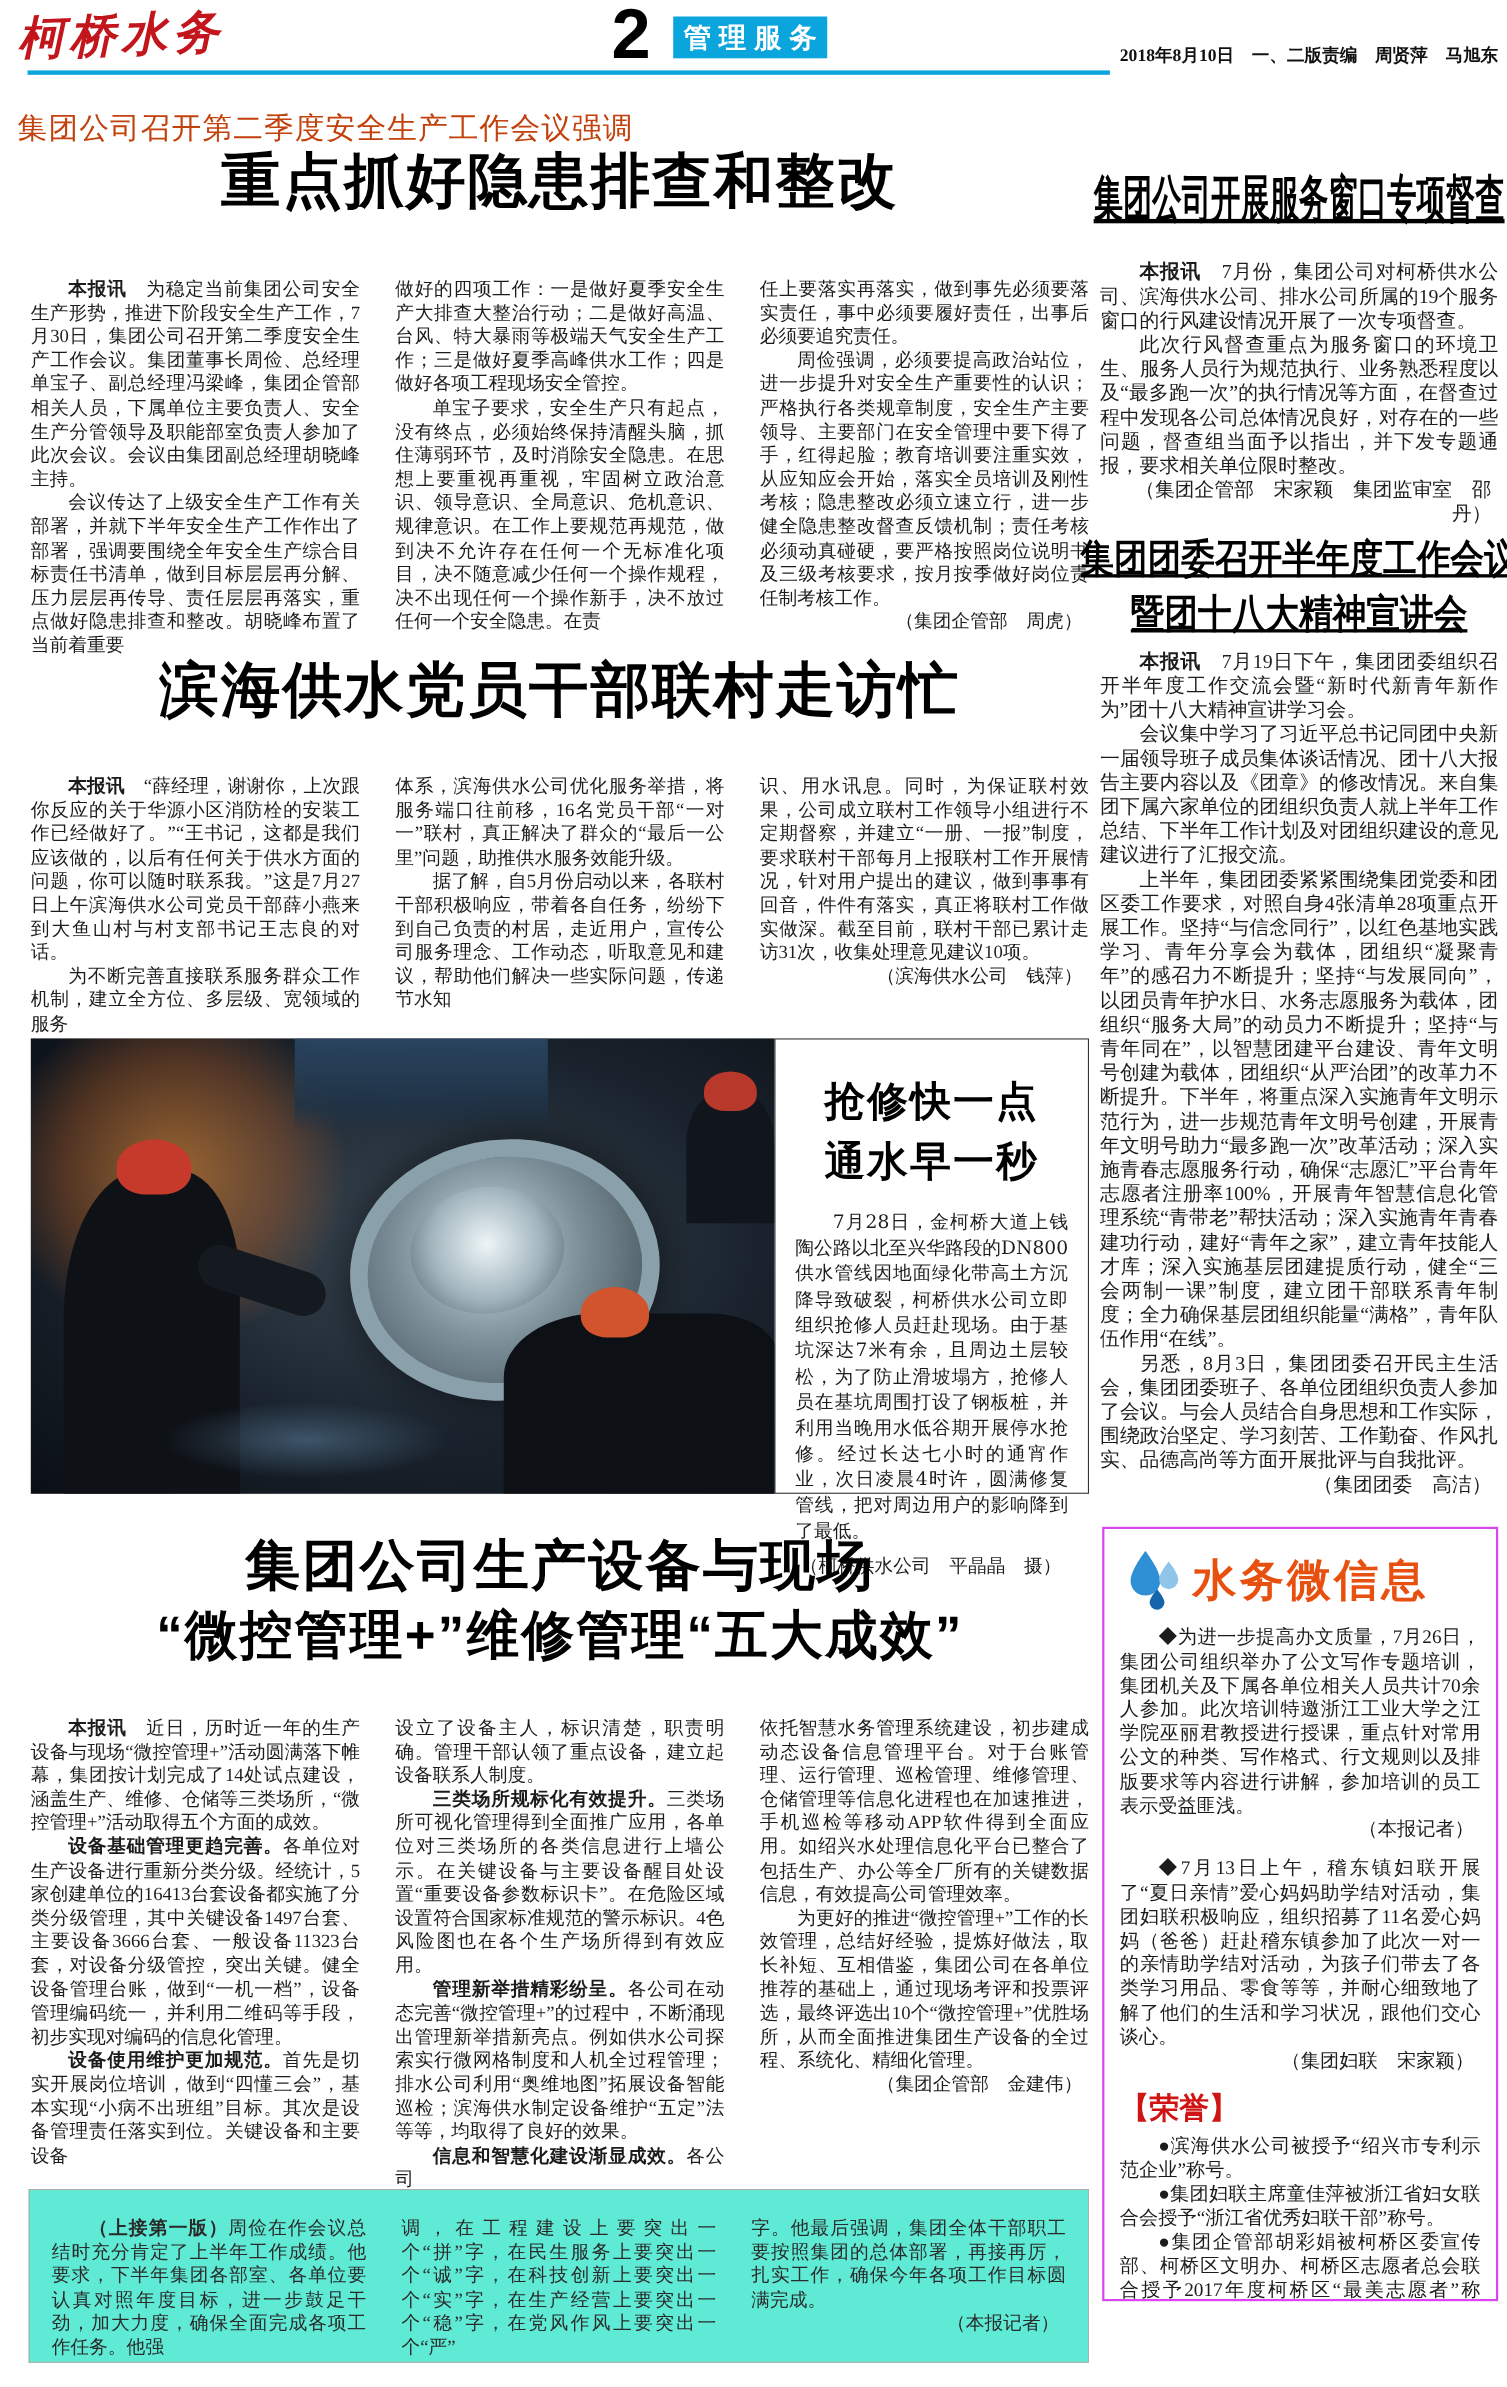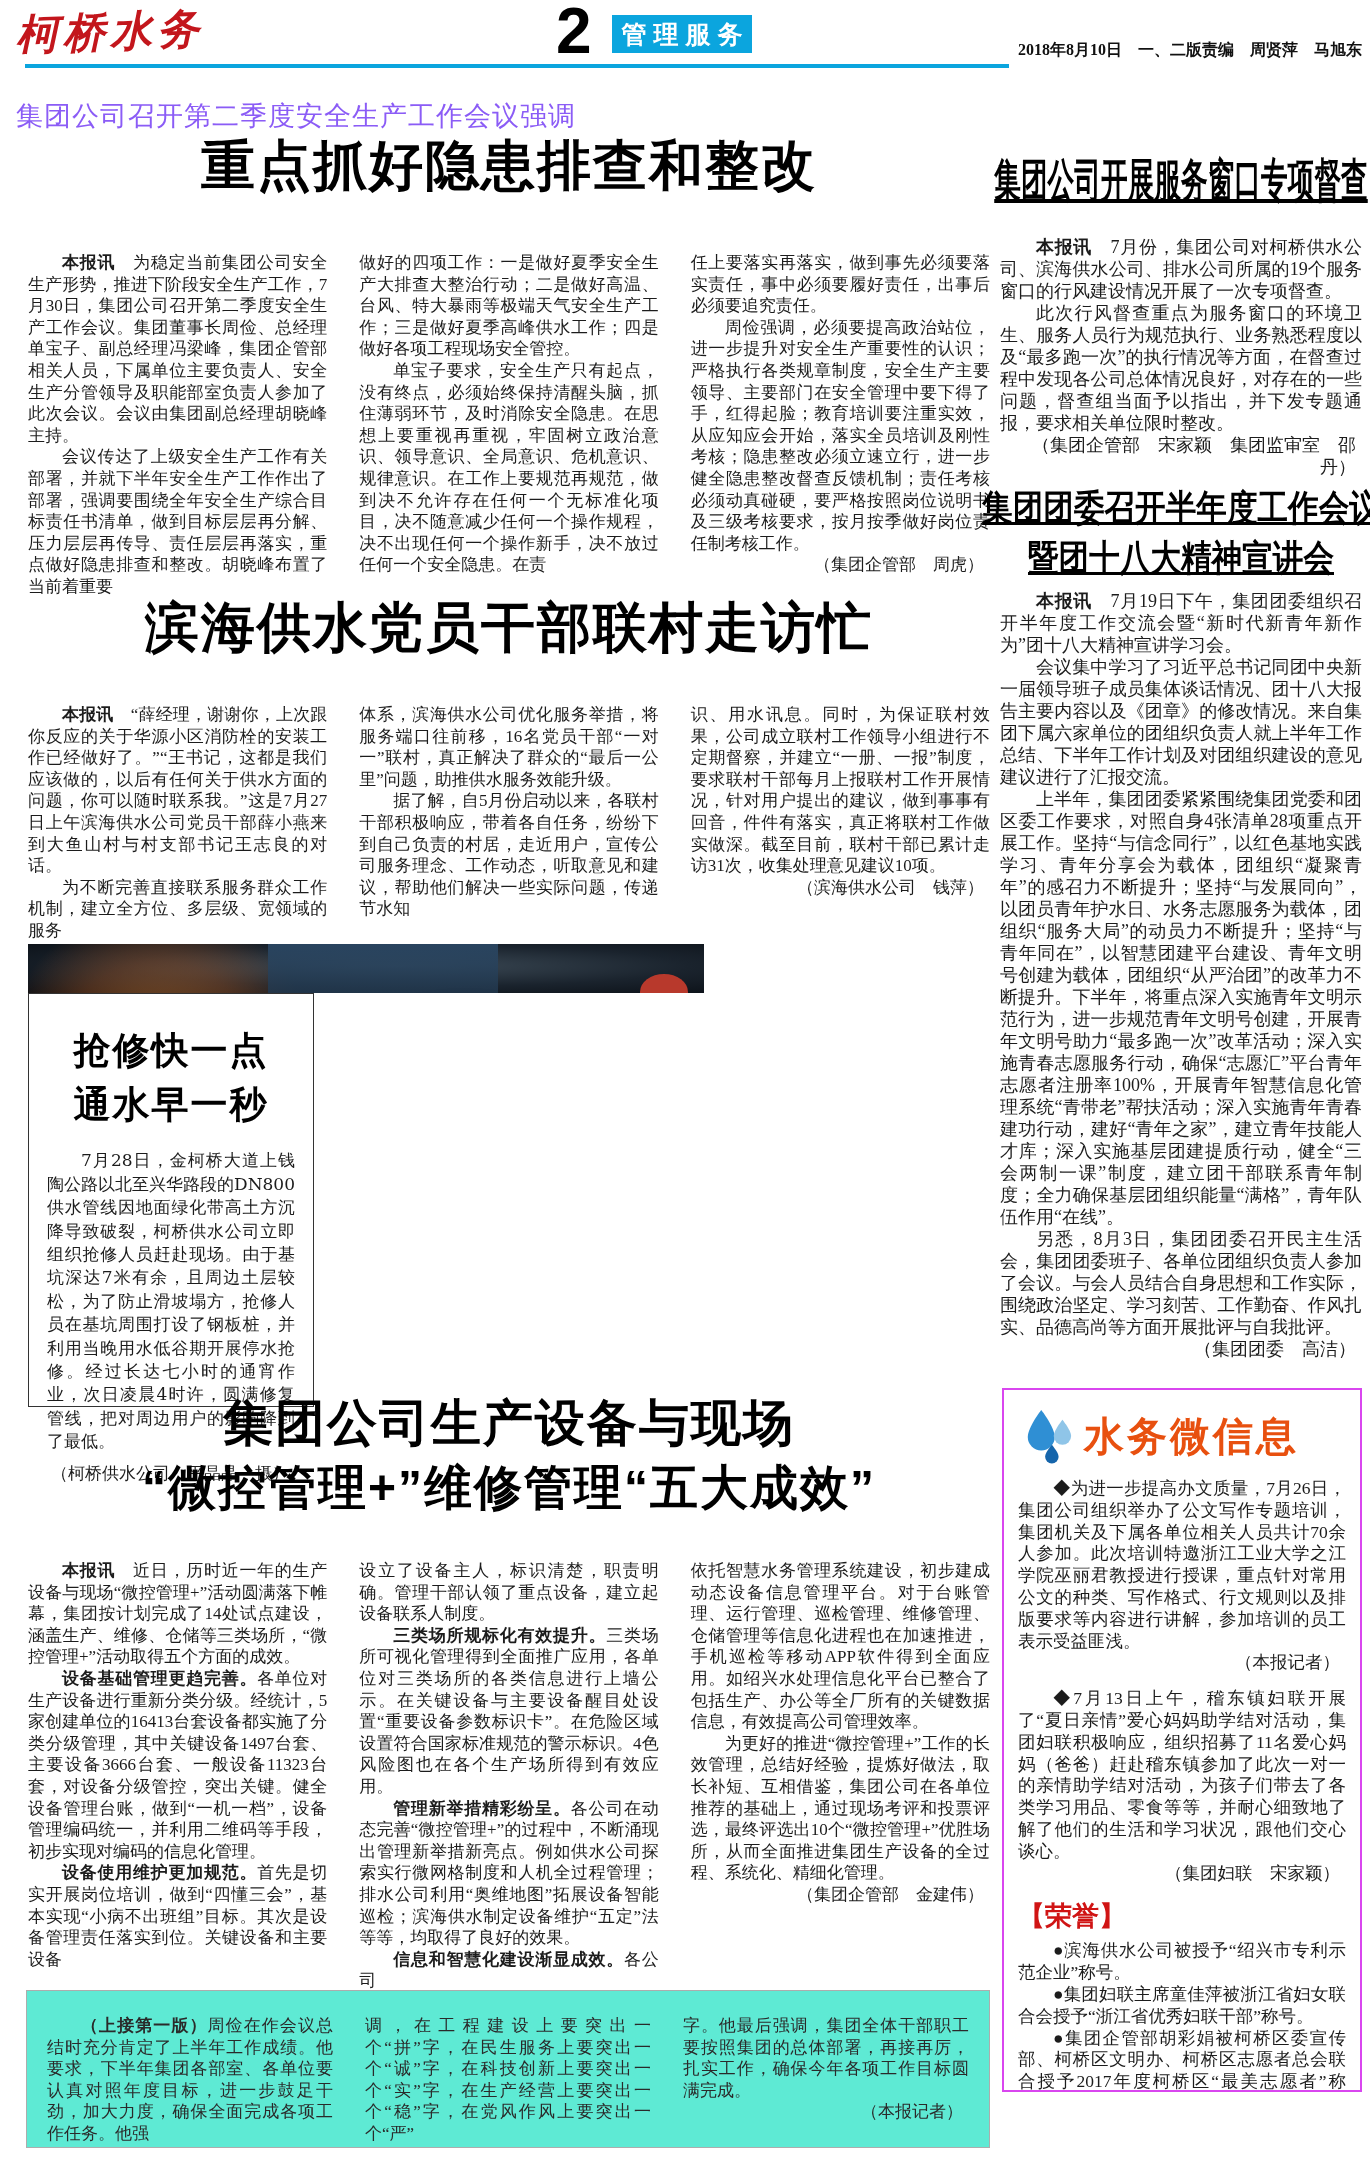--- a/index.html
+++ b/index.html
@@ -17,30 +17,30 @@
   .hrule{left:25px;top:64px;width:984px;height:4px;background:#0ba5de;}
   
   .para{margin:0;text-indent:2em;text-align:justify;}
   .para.ni{text-indent:0;}
   .para.ar{text-align:right;text-indent:0;padding-right:6px;}
   .para b{font-weight:700;}
   .cols{display:flex;gap:32px;}
   .col{flex:1 1 0;min-width:0;}
   .body-txt{font-size:17px;line-height:21.6px;}
   
-  .a1-kicker{left:16px;top:98px;font-size:27px;letter-spacing:1px;color:#8b5cf6;}
+  .a1-kicker{left:16px;top:98px;font-size:27px;letter-spacing:1px;color:#c2410c;}
   .bighead{left:28px;width:962px;text-align:center;font-family:"Liberation Sans",sans-serif;
            font-weight:900;color:#000;letter-spacing:2px;line-height:1.08;}
   .a1-head{top:136px;font-size:54px;}
   .a1-body{left:28px;top:252px;width:962px;height:312px;}
   
   .a2-head{top:598px;font-size:54px;}
   .a2-body{left:28px;top:704px;width:962px;height:208px;}
   
-  .photo-row{left:28px;top:944px;width:962px;height:463px;display:flex;flex-direction:column;}
+  .photo-row{left:28px;top:944px;width:962px;height:463px;display:flex;}
   .photo{position:relative;width:676px;height:414px;overflow:hidden;
          background:radial-gradient(ellipse at 55% 45%,#3d4b57 0%,#1a232d 55%,#0a0f15 100%);}
   .ph{position:absolute;}
   .glow{left:-40px;top:-30px;width:340px;height:300px;border-radius:50%;
         background:radial-gradient(circle,rgba(255,150,50,.55) 0%,rgba(255,120,30,.25) 45%,transparent 70%);}
   .flange{left:290px;top:92px;width:250px;height:205px;border-radius:50%;border:16px solid #8aa0ab;
           background:radial-gradient(circle at 45% 40%,#cfdde2 0%,#7d919b 45%,#39454d 100%);
           transform:rotate(-7deg);box-shadow:0 0 40px rgba(0,0,0,.6);}
   .flange-inner{left:345px;top:135px;width:140px;height:115px;border-radius:50%;
           background:radial-gradient(circle at 50% 45%,#eef5f7 0%,#9fb3bc 55%,#4c5b64 100%);transform:rotate(-7deg);}

